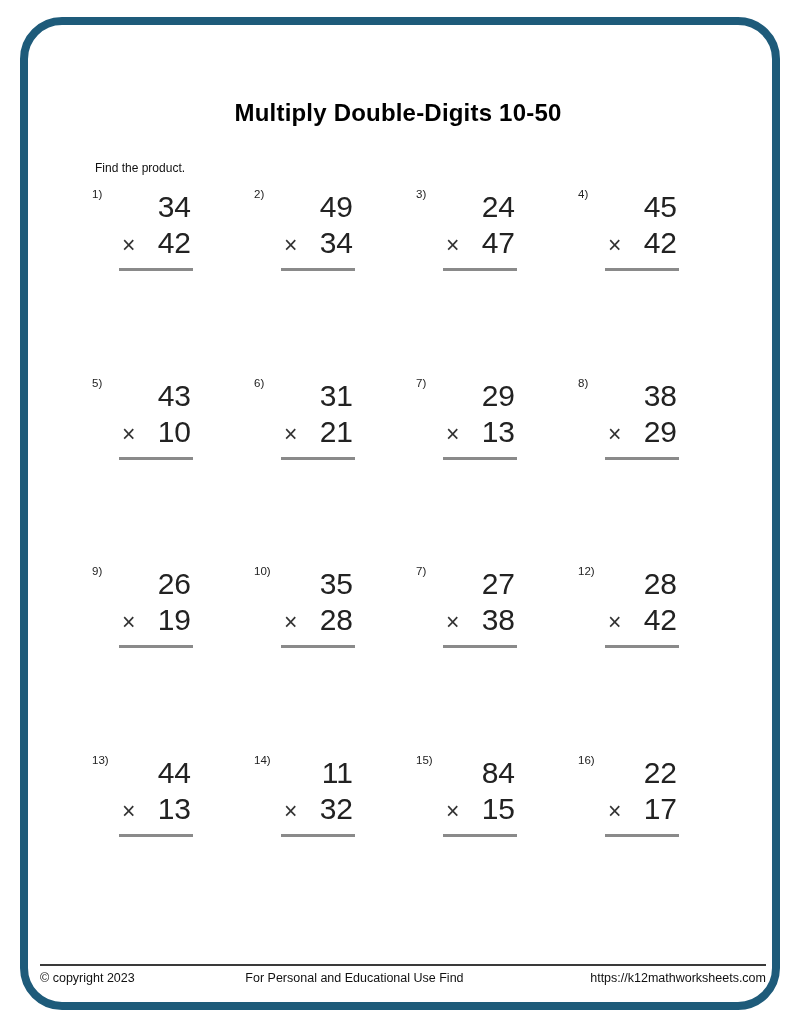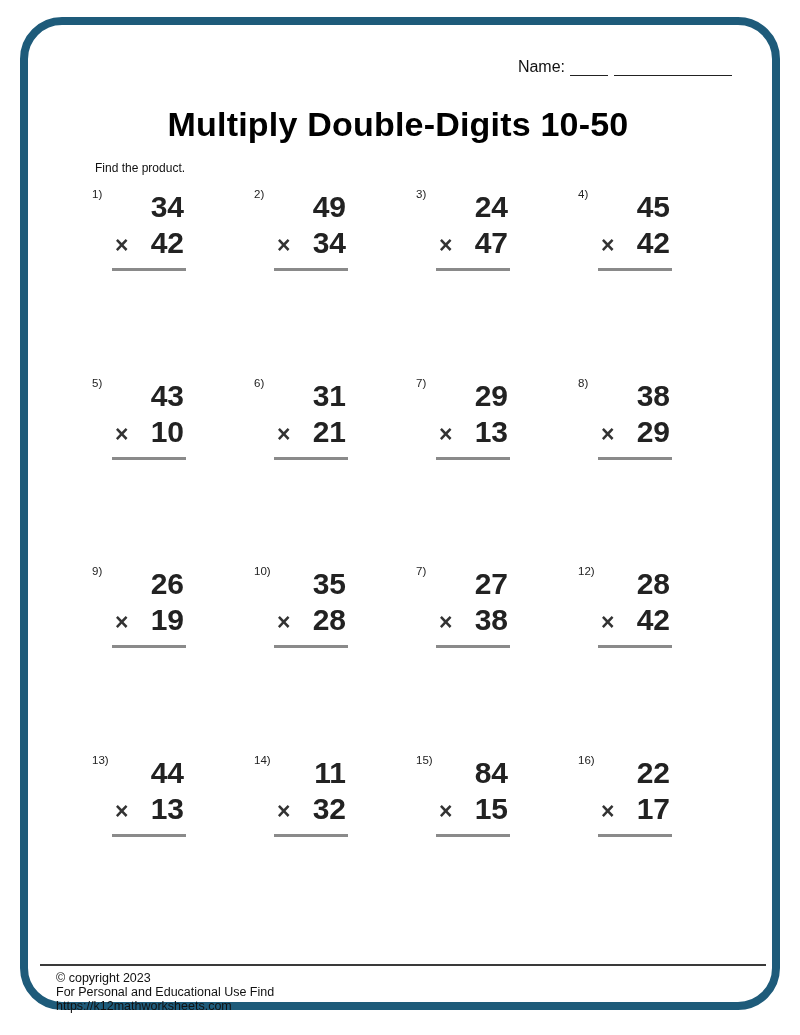--- a/index.html
+++ b/index.html
@@ -39,25 +39,25 @@
     display: inline-block;
     border-bottom: 1.6px solid #222;
     height: 18px;
     vertical-align: bottom;
   }
   .name-line-short { width: 38px; margin-left: 5px; }
   .name-line-long  { width: 118px; margin-left: 6px; }
 
   .page-title {
     position: absolute;
-    top: 105px;
+    top: 99px;
     left: 0;
     width: 796px;
     text-align: center;
-    font-size: 34px;
+    font-size: 24px;
     font-weight: 700;
     color: #000;
     letter-spacing: 0.2px;
   }
 
   .instruction {
     position: absolute;
     top: 161px;
     left: 95px;
     font-size: 12px;
@@ -78,24 +78,23 @@
   .pnum {
     position: absolute;
     left: 0;
     top: 2px;
     font-size: 11.5px;
     color: #222;
   }
 
   .work {
     position: absolute;
-    left: 20px;
+    left: 27px;
     top: 3px;
     width: 74px;
-    font-weight: bold;
   }
 
   .top-operand {
     font-size: 30px;
     line-height: 35px;
     text-align: right;
     color: #222;
     padding-right: 2px;
   }
 
@@ -128,34 +127,30 @@
   .footer {
     position: absolute;
     top: 971px;
     left: 40px;
     width: 726px;
     display: flex;
     justify-content: space-between;
     align-items: baseline;
     font-size: 12.5px;
     color: #111;
-    flex-direction: column;
   }
   .footer a { color: #111; text-decoration: none; margin-left: 16px; }
 </style>
 </head>
 <body>
 
 <div class="sheet">
 
   <div class="frame" style="border-color: rgb(30, 91, 122);"></div>
 
-  <div class="name-row">
-    <span>Name:</span><span class="name-line-short"></span><span class="name-line-long"></span>
-  </div>
 
   <div class="page-title">Multiply Double-Digits 10-50</div>
 
   <div class="instruction">Find the product.</div>
 
   <div class="grid">
   <div class="problem">
     <span class="pnum">1)</span>
     <div class="work">
       <div class="top-operand">34</div>

